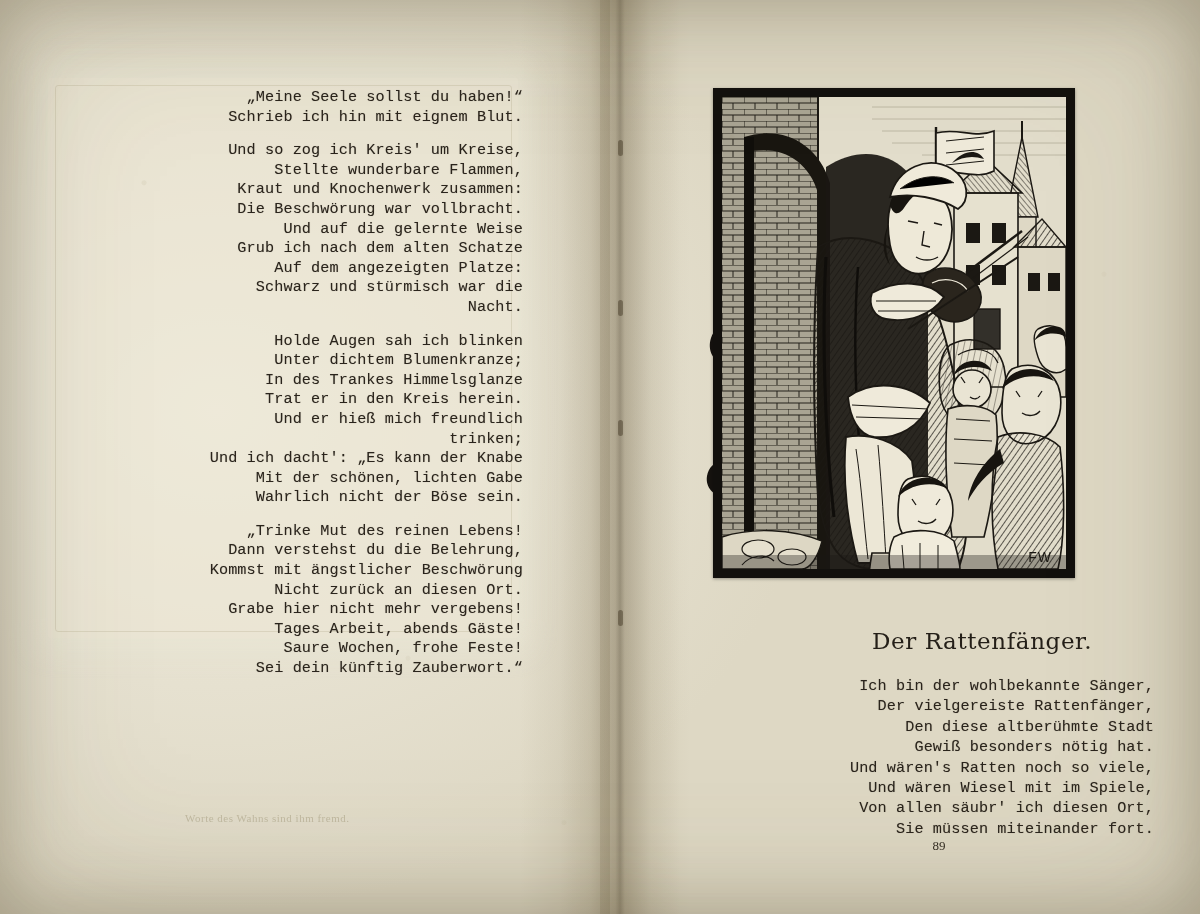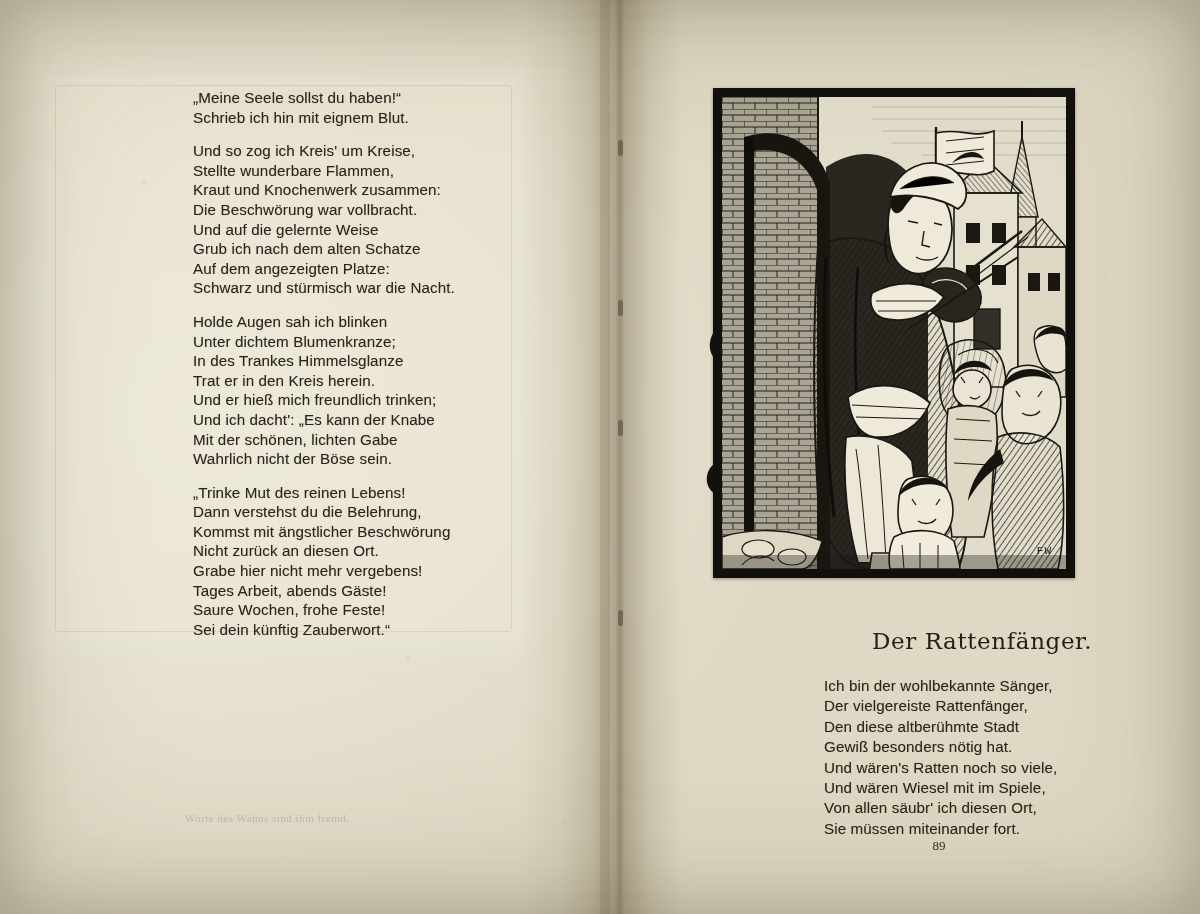--- a/index.html
+++ b/index.html
@@ -112,26 +112,27 @@
     font-size: 11px;
     color: rgba(120,105,70,0.30);
     letter-spacing: .5px;
     pointer-events: none;
   }
 
   
   .verse-block {
     position: relative;
     color: #2a241c;
-    font-family: Liberation Sans, sans-serif;
+    font-family: Liberation Mono, monospace;
     font-size: 15.2px;
     line-height: 19.6px;
     letter-spacing: .1px;
     white-space: pre-line;
     text-shadow: 0 0 1px rgba(40,32,20,.25);
+    text-align: right;
   }
   #left-col {
     position: absolute;
     left: 193px;
     top: 88px;
     width: 330px;
   }
   #left-col .stanza { margin-bottom: 14px; }
 
   #folio-left {
@@ -227,24 +228,24 @@
     left: 0; top: 0;
     width: 90px; height: 914px;
     background: linear-gradient(to left, rgba(110,95,62,0) 0%, rgba(110,95,62,0.16) 100%);
     pointer-events: none;
   }
 
   
   #monogram {
     position: absolute;
     right: 14px;
-    bottom: 12px;
-    font-size: 11px;
+    bottom: 4px;
+    font-size: 14px;
     color: #1a1712;
-    font-family: Liberation Mono, monospace;
+    font-family: Liberation Sans, sans-serif;
     letter-spacing: 1px;
   }
 </style>
 </head>
 <body>
 
 <div id="book">
 
   <div class="page" id="page-left">
 

